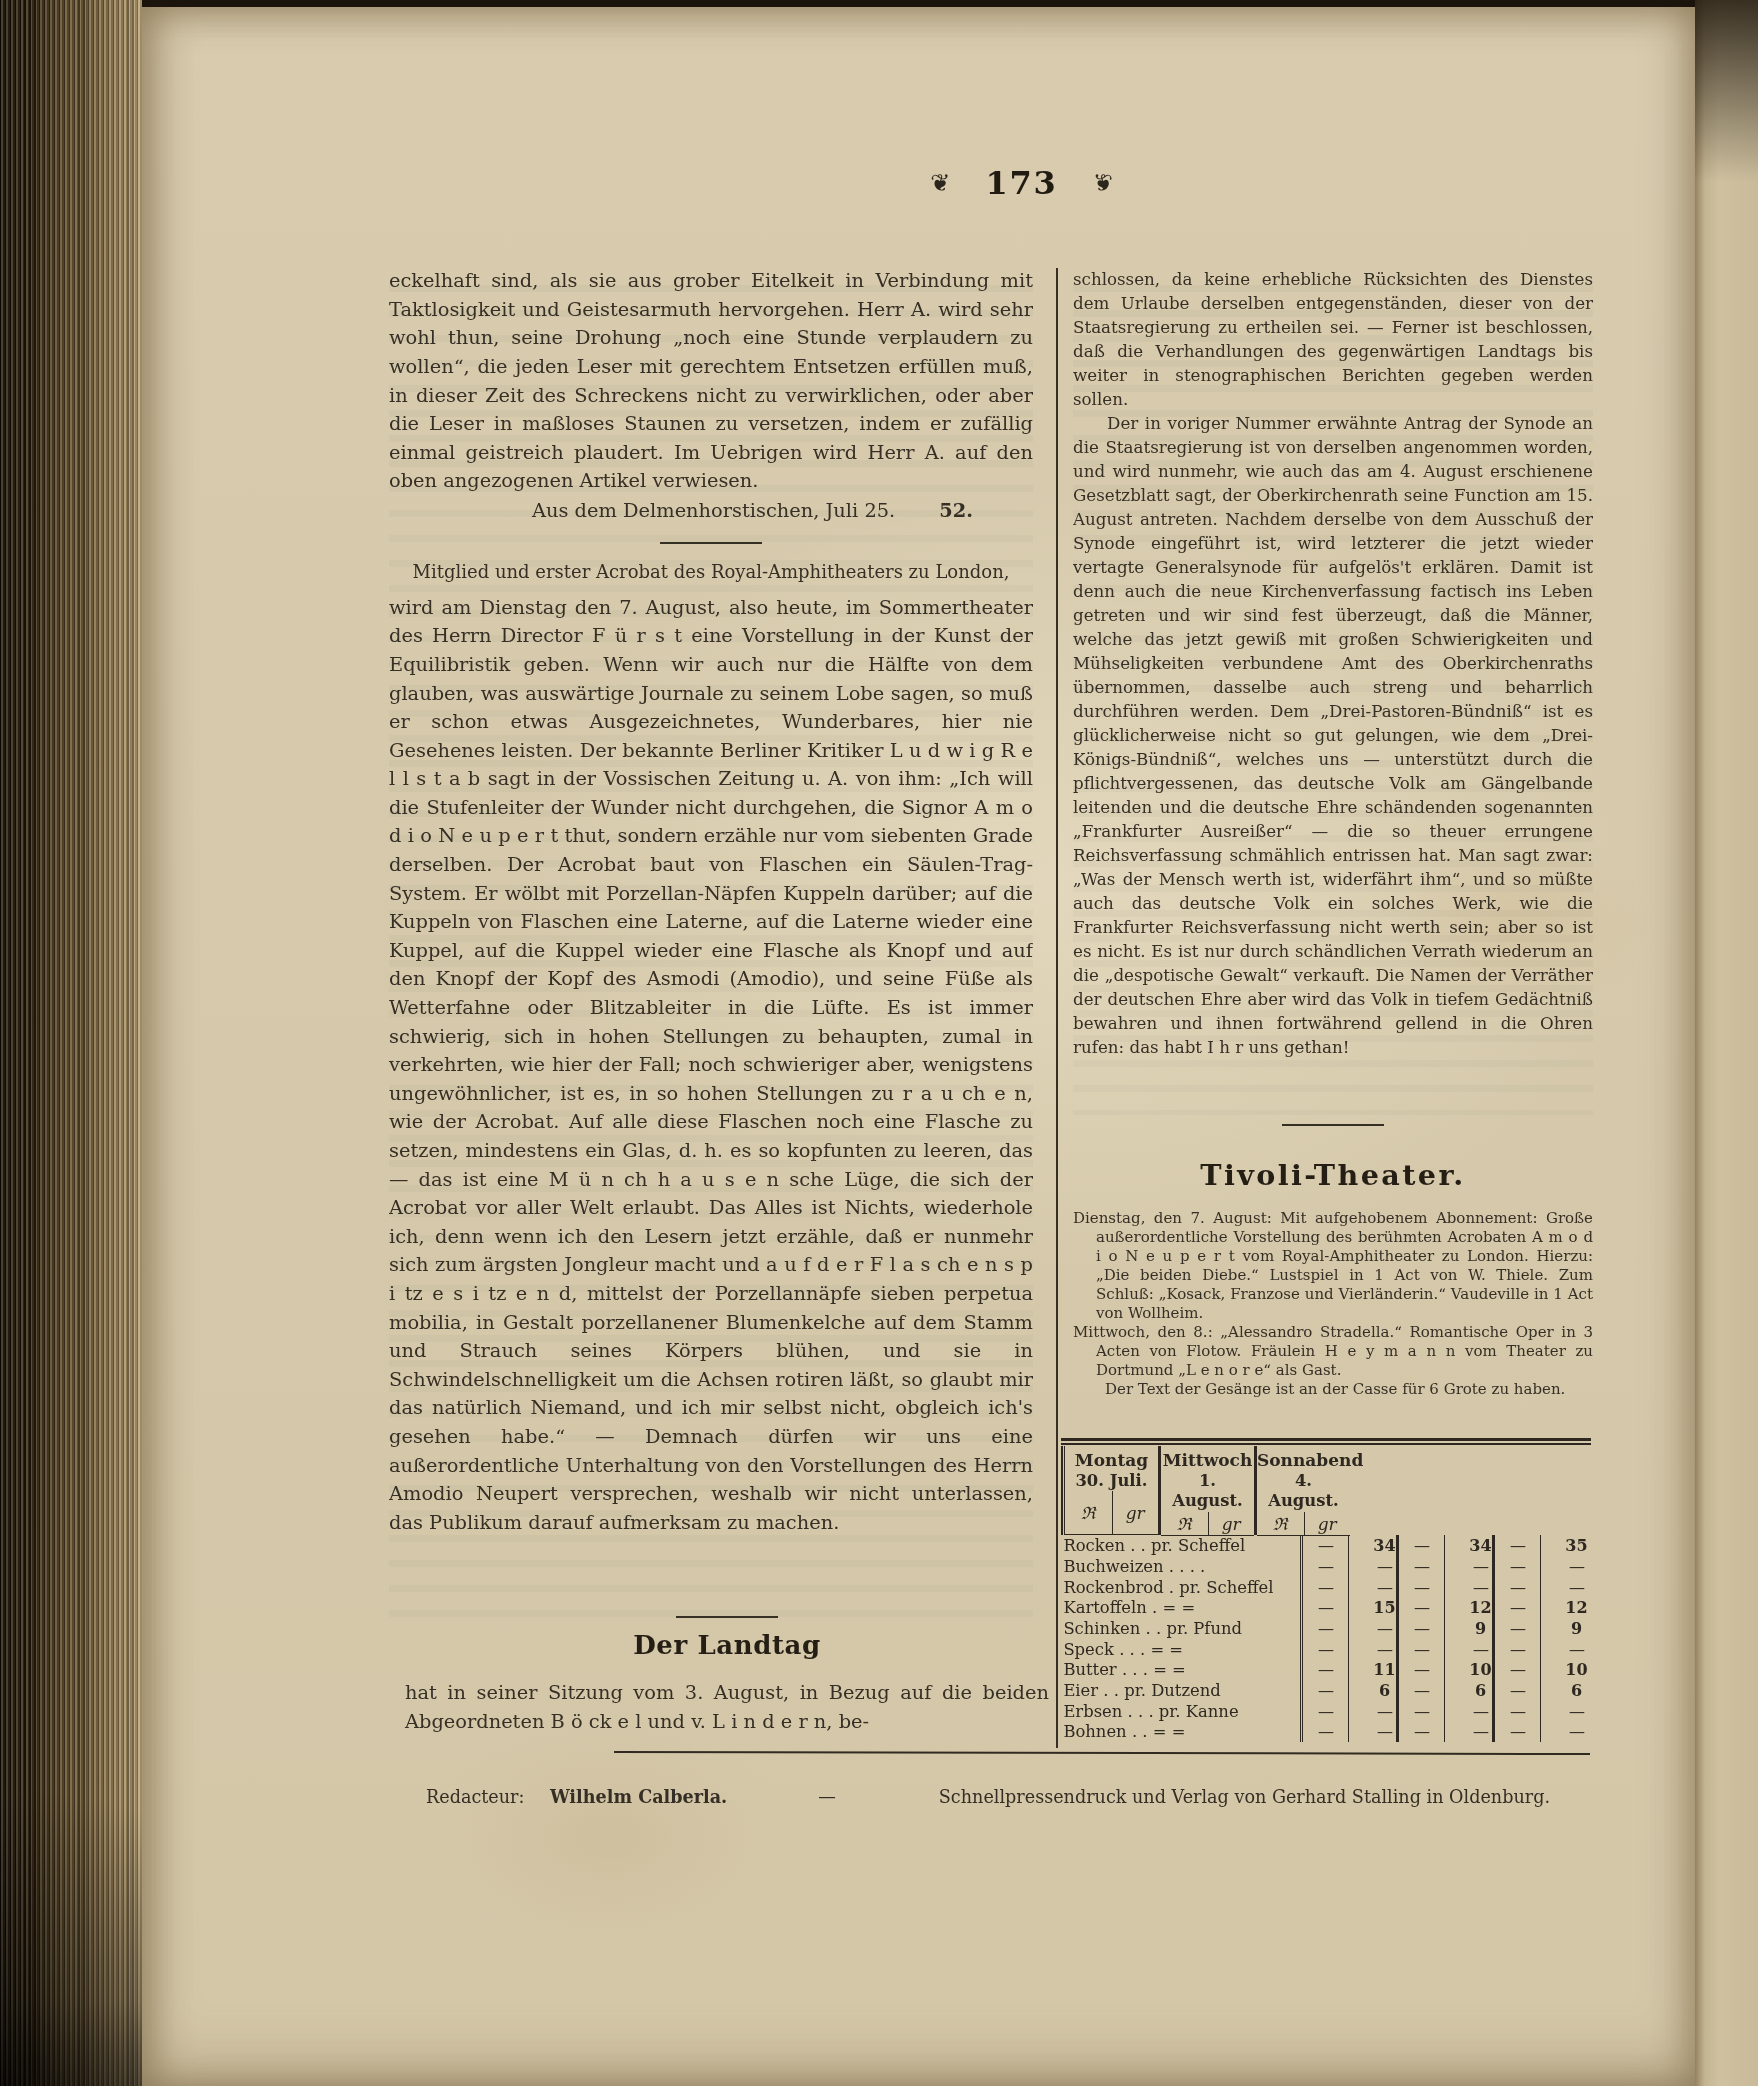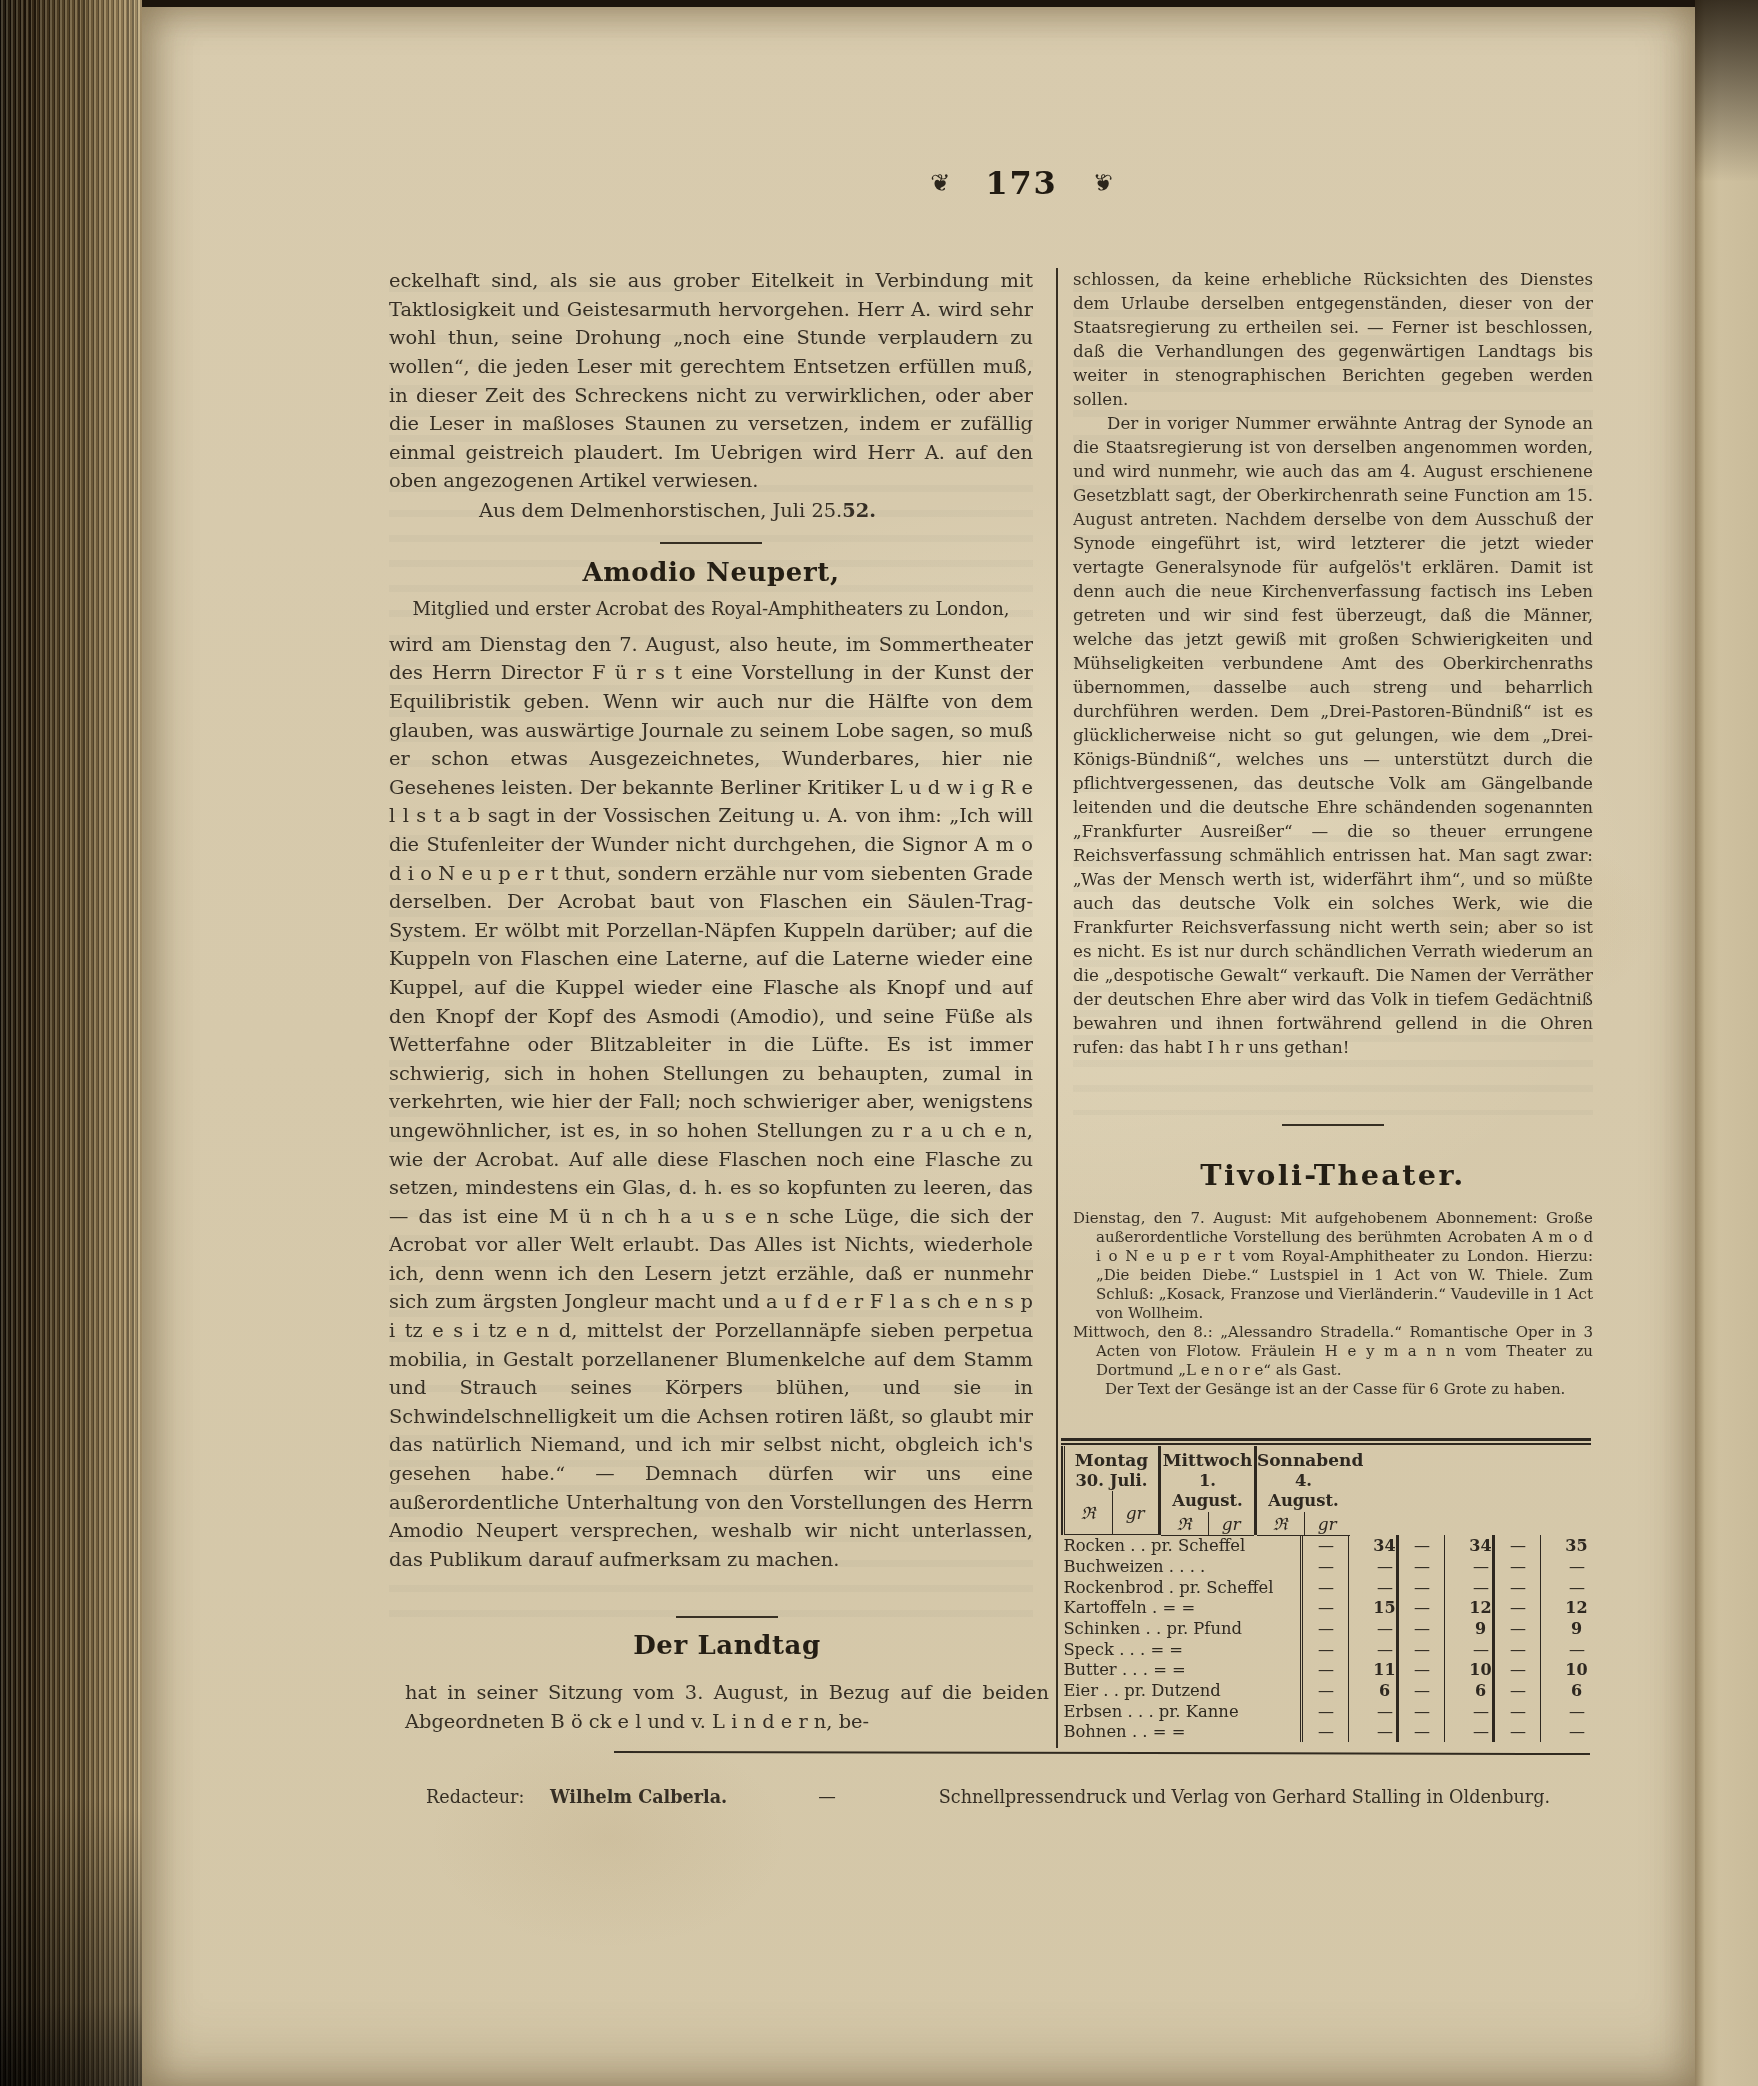--- a/index.html
+++ b/index.html
@@ -41,21 +41,21 @@
 
   .col{position:absolute;text-align:justify;
     background:repeating-linear-gradient(180deg, rgba(98,104,92,0) 0 17.6px, rgba(98,104,92,.05) 17.6px 25px);}
   .col-left{left:247px;top:260px;width:644px;height:1361px;overflow:hidden;
     font-size:19.4px;line-height:28.6px;}
   .col-right{left:931px;top:260px;width:520px;height:848px;overflow:hidden;
     font-size:16.7px;line-height:24px;}
   .col p{margin:0;}
   .indent-first{text-indent:34px;}
 
-  .dateline-row{display:flex;justify-content:flex-start;margin-top:1.2px;}
+  .dateline-row{display:flex;justify-content:flex-end;margin-top:1.2px;gap:44px;}
   .dateline-row .dl{margin-left:90px;}
   .dateline-row .no{margin-right:60px;font-weight:bold;}
 
   .rule-short{width:102px;height:1.8px;background:#362f23;margin:16px auto 14.6px auto;}
   h2.art{margin:6px 0 8.5px 0;text-align:center;font-size:26px;font-weight:bold;color:#241e14;letter-spacing:0.6px;}
   .subtitle{text-align:center;text-indent:0;font-size:18px;line-height:27px;margin-bottom:8.5px !important;}
 
   .landtag-block{position:absolute;left:263px;top:1609px;width:644px;font-size:19.4px;line-height:28.6px;text-align:justify;}
   .landtag-block .rule-short{margin:0 auto 13.4px auto;}
 
@@ -110,21 +110,20 @@
 
   <div class="column-divider"></div>
 
   <div class="col col-left ink">
     <p>eckelhaft sind, als sie aus grober Eitelkeit in Verbindung mit Taktlosigkeit und Geistesarmuth hervorgehen. Herr A. wird sehr wohl thun, seine Drohung „noch eine Stunde verplaudern zu wollen“, die jeden Leser mit gerechtem Entsetzen erfüllen muß, in dieser Zeit des Schreckens nicht zu verwirklichen, oder aber die Leser in maßloses Staunen zu versetzen, indem er zufällig einmal geistreich plaudert. Im Uebrigen wird Herr A. auf den oben angezogenen Artikel verwiesen.</p>
     <div class="dateline-row">
       <span class="dl">Aus dem Delmenhorstischen, Juli 25.</span>
       <span class="no">52.</span>
     </div>
     <div class="rule-short"></div>
-    <h2 class="art">Amodio Neupert,</h2>
     <p class="subtitle">Mitglied und erster Acrobat des Royal-Amphitheaters zu London,</p>
     <p>wird am Dienstag den 7. August, also heute, im Sommertheater des Herrn Director F ü r s t  eine Vorstellung in der Kunst der Equilibristik geben. Wenn wir auch nur die Hälfte von dem glauben, was auswärtige Journale zu seinem Lobe sagen, so muß er schon etwas Ausgezeichnetes, Wunderbares, hier nie Gesehenes leisten. Der bekannte Berliner Kritiker L u d w i g  R e l l s t a b  sagt in der Vossischen Zeitung u. A. von ihm: „Ich will die Stufenleiter der Wunder nicht durchgehen, die Signor A m o d i o  N e u p e r t  thut, sondern erzähle nur vom siebenten Grade derselben. Der Acrobat baut von Flaschen ein Säulen-Trag-System. Er wölbt mit Porzellan-Näpfen Kuppeln darüber; auf die Kuppeln von Flaschen eine Laterne, auf die Laterne wieder eine Kuppel, auf die Kuppel wieder eine Flasche als Knopf und auf den Knopf der Kopf des Asmodi (Amodio), und seine Füße als Wetterfahne oder Blitzableiter in die Lüfte. Es ist immer schwierig, sich in hohen Stellungen zu behaupten, zumal in verkehrten, wie hier der Fall; noch schwieriger aber, wenigstens ungewöhnlicher, ist es, in so hohen Stellungen zu  r a u ch e n,  wie der Acrobat. Auf alle diese Flaschen noch eine Flasche zu setzen, mindestens ein Glas, d. h. es so kopfunten zu leeren, das — das ist eine M ü n ch h a u s e n sche Lüge, die sich der Acrobat vor aller Welt erlaubt. Das Alles ist Nichts, wiederhole ich, denn wenn ich den Lesern jetzt erzähle, daß er nunmehr sich zum ärgsten Jongleur macht und  a u f  d e r  F l a s ch e n s p i tz e  s i tz e n d,  mittelst der Porzellannäpfe sieben perpetua mobilia, in Gestalt porzellanener Blumenkelche auf dem Stamm und Strauch seines Körpers blühen, und sie in Schwindelschnelligkeit um die Achsen rotiren läßt, so glaubt mir das natürlich Niemand, und ich mir selbst nicht, obgleich ich's gesehen habe.“ — Demnach dürfen wir uns eine außerordentliche Unterhaltung von den Vorstellungen des Herrn Amodio Neupert versprechen, weshalb wir nicht unterlassen, das Publikum darauf aufmerksam zu machen.</p>
   </div>
 
   <div class="landtag-block ink">
     <div class="rule-short"></div>
     <h2 class="art">Der Landtag</h2>
     <p>hat in seiner Sitzung vom 3. August, in Bezug auf die beiden Abgeordneten B ö ck e l  und v. L i n d e r n,  be-</p>
   </div>
 

